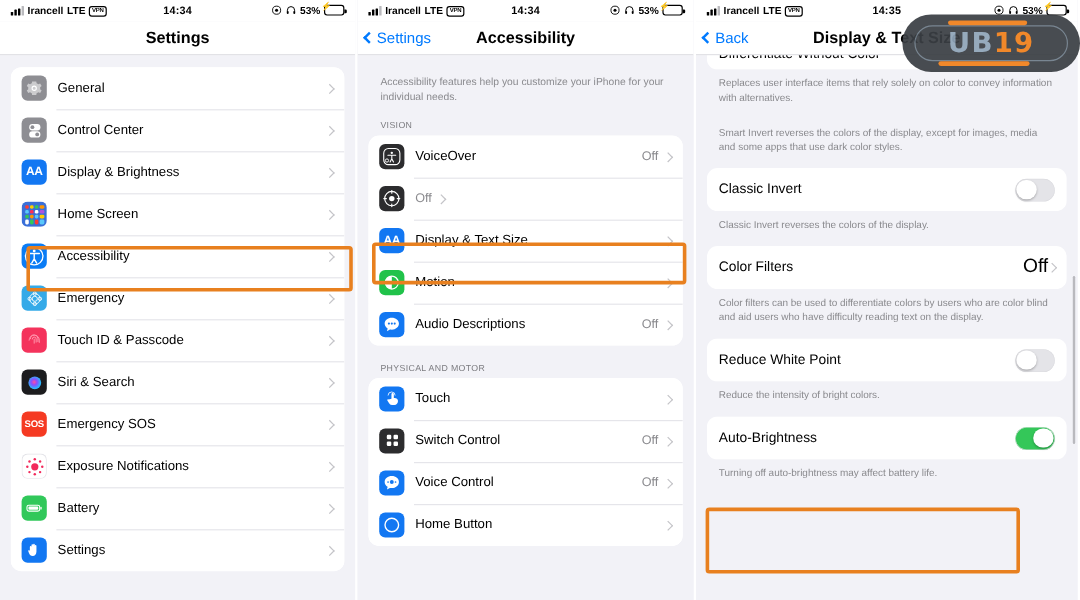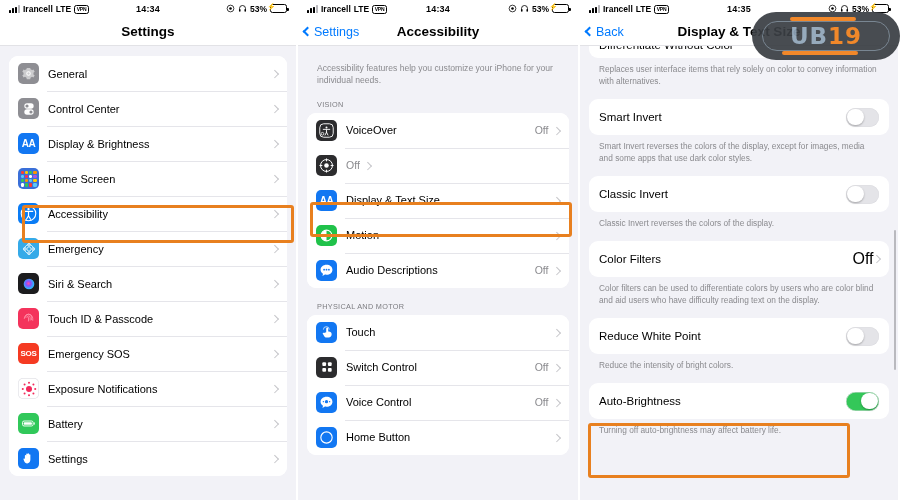--- a/index.html
+++ b/index.html
@@ -225,48 +225,48 @@
                   <circle cx="5.6" cy="12" r="2.1"></circle>
                   <circle cx="18.4" cy="12" r="2.1"></circle>
                 </g>
               </svg>
           </span>
           <span class="lbl">Emergency</span>
           <span class="chev"></span>
         </div>
 
         <div class="row">
+          <span class="ico" style="background:#f4335c;">
+            <svg viewBox="0 0 24 24" width="15" height="15">
+                <g fill="none" stroke="#ff94ab" stroke-width="1.3" stroke-linecap="round">
+                  <path d="M7 10a5 5 0 0 1 10 0v4"></path>
+                  <path d="M9.4 10.4a2.6 2.6 0 0 1 5.2 0v4.2"></path>
+                  <path d="M12 10.6v5.4"></path>
+                  <path d="M5.2 12c0-3.8 3-6.8 6.8-6.8s6.8 3 6.8 6.8v3"></path>
+                </g>
+              </svg>
+          </span>
+          <span class="lbl">Touch ID &amp; Passcode</span>
+          <span class="chev"></span>
+        </div>
+
+        <div class="row">
           <span class="ico" style="background:#1c1c1e;">
             <svg viewBox="0 0 24 24" width="16" height="16">
                 <defs>
                   <radialGradient id="sg" cx="45%" cy="45%">
                     <stop offset="0%" stop-color="#ff4fa0"></stop>
                     <stop offset="45%" stop-color="#8a4fff"></stop>
                     <stop offset="100%" stop-color="#2bb7ff"></stop>
                   </radialGradient>
                 </defs>
                 <circle cx="12" cy="12" r="8" fill="url(#sg)"></circle>
               </svg>
           </span>
           <span class="lbl">Siri &amp; Search</span>
-          <span class="chev"></span>
-        </div>
-
-        <div class="row">
-          <span class="ico" style="background:#f4335c;">
-            <svg viewBox="0 0 24 24" width="15" height="15">
-                <g fill="none" stroke="#ff94ab" stroke-width="1.3" stroke-linecap="round">
-                  <path d="M7 10a5 5 0 0 1 10 0v4"></path>
-                  <path d="M9.4 10.4a2.6 2.6 0 0 1 5.2 0v4.2"></path>
-                  <path d="M12 10.6v5.4"></path>
-                  <path d="M5.2 12c0-3.8 3-6.8 6.8-6.8s6.8 3 6.8 6.8v3"></path>
-                </g>
-              </svg>
-          </span>
-          <span class="lbl">Touch ID &amp; Passcode</span>
           <span class="chev"></span>
         </div>
 
         <div class="row">
           <span class="ico" style="background:#f53a22;">
             <span style="color:#fff;font-size:8px;font-weight:bold;letter-spacing:-.3px;">SOS</span>
           </span>
           <span class="lbl">Emergency SOS</span>
           <span class="chev"></span>
         </div>
@@ -531,28 +531,20 @@
 
     <div class="content" style="top:44px;">
 
       <div class="card" style="border-radius:0 0 9px 9px; margin-top:-6px;">
         <div class="trow" style="min-height:20px;align-items:flex-start;">
           <span class="lbl" style="line-height:14px;">Differentiate Without Color</span>
         </div>
       </div>
       <div class="footnote">Replaces user interface items that rely solely on color to convey information with alternatives.</div>
 
-      <div class="card">
-        <div class="trow">
-          <span class="lbl">Smart Invert</span>
-          <span class="switch">
-              <span class="knob"></span>
-            </span>
-        </div>
-      </div>
       <div class="footnote">Smart Invert reverses the colors of the display, except for images, media and some apps that use dark color styles.</div>
 
       <div class="card">
         <div class="trow">
           <span class="lbl">Classic Invert</span>
           <span class="switch">
               <span class="knob"></span>
             </span>
         </div>
       </div>

